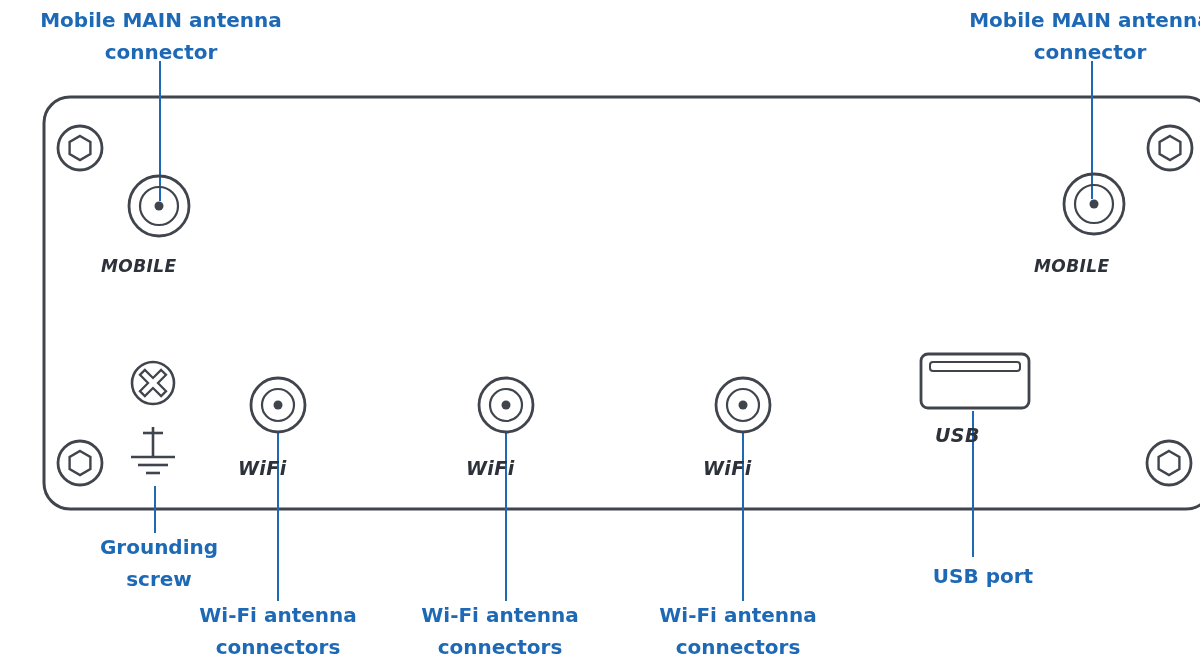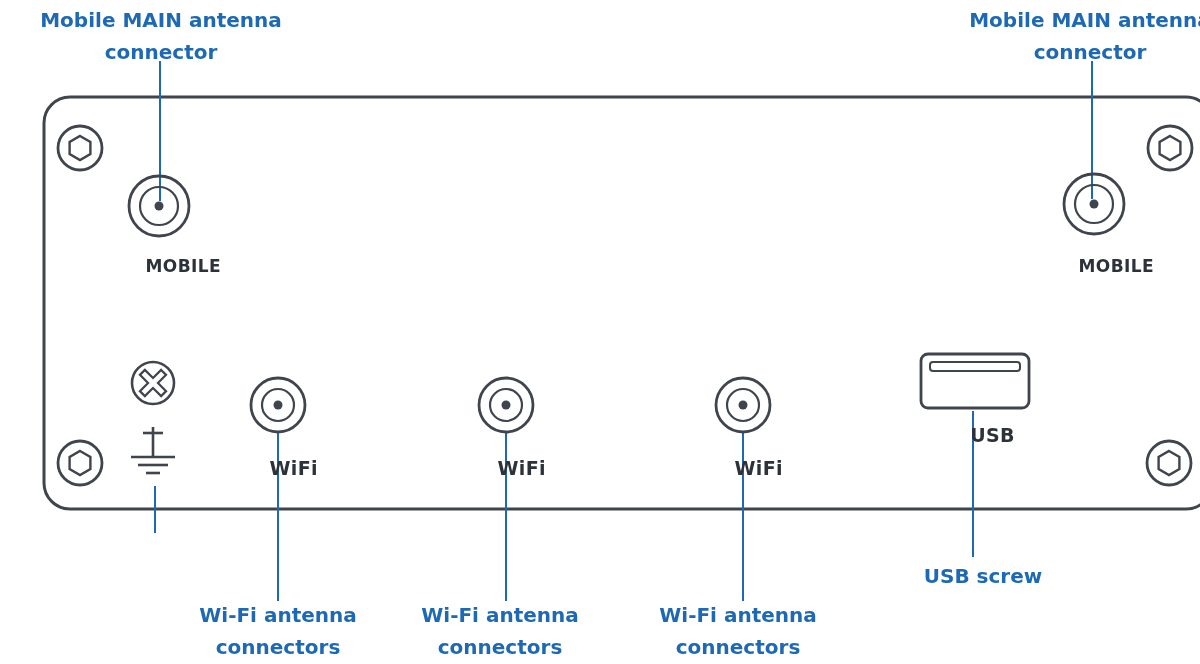--- a/index.html
+++ b/index.html
@@ -27,22 +27,23 @@
     font-size: 20px;
     font-weight: 600;
     text-align: center;
     line-height: 32px;
   }
 
   .port-label {
     position: absolute;
     color: #2d323a;
     font-weight: bold;
-    text-align: right;
+    text-align: left;
     letter-spacing: 0.4px;
+    font-style: italic;
   }
 
   .port-label.big { font-size: 17px; }
   .port-label.small { font-size: 19px; }
 </style>
 </head>
 <body>
 
 <div class="canvas">
 
@@ -103,24 +104,25 @@
     </g>
 
     <g fill="none" stroke="#40454d">
       <rect x="893" y="354" width="108" height="54" rx="7" stroke-width="2.8"></rect>
       <rect x="902" y="362" width="90" height="9" rx="3" stroke-width="2"></rect>
     </g>
   </svg>
 
   <div class="callout" style="left:-3px;  top:4px;   width:272px;">Mobile MAIN antenna connector</div>
   <div class="callout" style="left:926px; top:4px;   width:272px;">Mobile MAIN antenna connector</div>
+  <div class="callout" style="left:56px;  top:531px; width:150px;">Grounding screw</div>
   <div class="callout" style="left:150px; top:599px; width:200px;">Wi-Fi antenna connectors</div>
   <div class="callout" style="left:372px; top:599px; width:200px;">Wi-Fi antenna connectors</div>
   <div class="callout" style="left:610px; top:599px; width:200px;">Wi-Fi antenna connectors</div>
-  <div class="callout" style="left:855px; top:560px; width:200px;">USB screw</div>
+  <div class="callout" style="left:855px; top:560px; width:200px;">USB port</div>
 
   <div class="port-label big" style="left:73px;   top:256px; width:120px;">MOBILE</div>
   <div class="port-label big" style="left:1006px; top:256px; width:120px;">MOBILE</div>
   <div class="port-label small" style="left:210px;  top:457px; width:80px;">WiFi</div>
   <div class="port-label small" style="left:438px;  top:457px; width:80px;">WiFi</div>
   <div class="port-label small" style="left:675px;  top:457px; width:80px;">WiFi</div>
   <div class="port-label small" style="left:907px;  top:424px; width:80px;">USB</div>
 
 </div>
 

